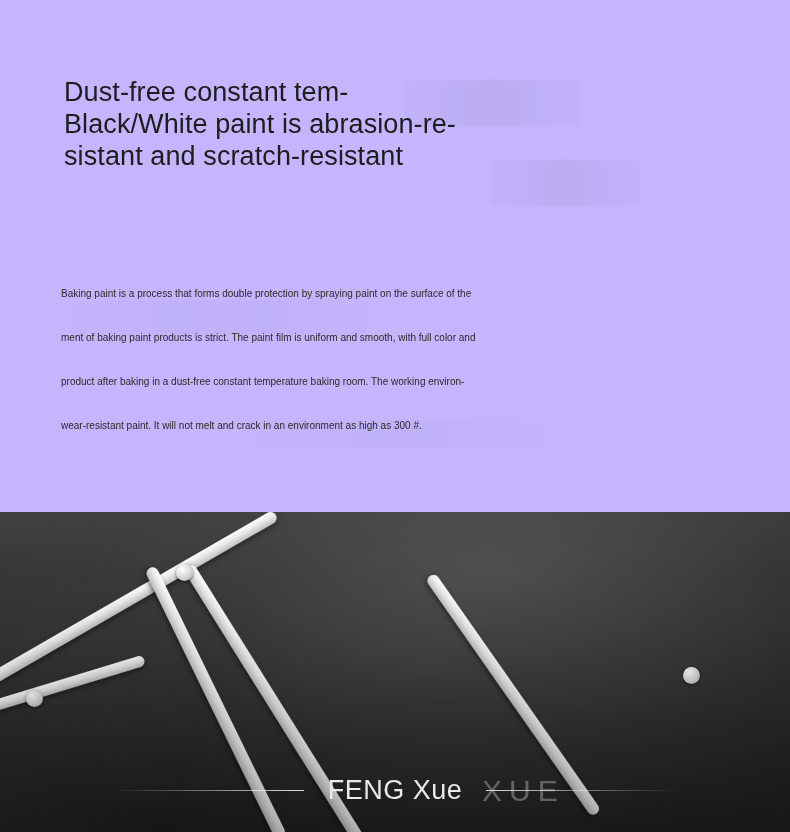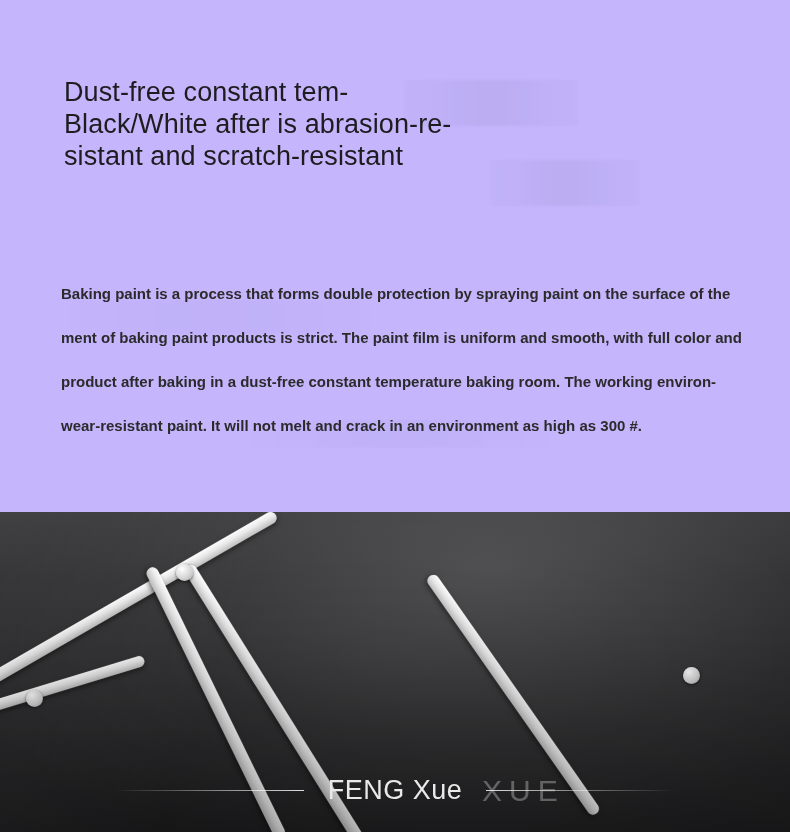--- a/index.html
+++ b/index.html
@@ -55,26 +55,25 @@
   .headline-line.l3 { margin-bottom: 0px; }
   .headline-line.l4 { margin-bottom: 3px; }
 
   .body-copy {
     position: absolute;
     left: 61px;
     top: 272px;
     width: 660px;
   }
   .body-line {
-    font-size: 15px;
+    font-size: 10px;
     line-height: 44px;
     color: #2b2b2b;
     font-family: "Liberation Sans", sans-serif;
     white-space: nowrap;
-    font-weight: bold;
   }
 
   
   .ghost {
     position: absolute;
     pointer-events: none;
     background: linear-gradient(90deg, rgba(0,0,0,0.012), rgba(0,0,0,0.045), rgba(0,0,0,0.012));
     border-radius: 4px;
     filter: blur(1px);
   }
@@ -204,21 +203,21 @@
 
   <section class="text-section">
 
     <div class="ghost g1"></div>
     <div class="ghost g2"></div>
     <div class="ghost g3"></div>
     <div class="ghost g4"></div>
 
     <div class="headline">
       <div class="headline-line l1">Dust-free constant tem-</div>
-      <div class="headline-line l3">Black/White after is abrasion-re-</div>
+      <div class="headline-line l3">Black/White paint is abrasion-re-</div>
       <div class="headline-line l4">sistant and scratch-resistant</div>
     </div>
 
     <div class="body-copy">
       <div class="body-line">Baking paint is a process that forms double protection by spraying paint on the surface of the</div>
       <div class="body-line">ment of baking paint products is strict. The paint film is uniform and smooth, with full color and</div>
       <div class="body-line">product after baking in a dust-free constant temperature baking room. The working environ-</div>
       <div class="body-line">wear-resistant paint. It will not melt and crack in an environment as high as 300 #.</div>
     </div>
   </section>

